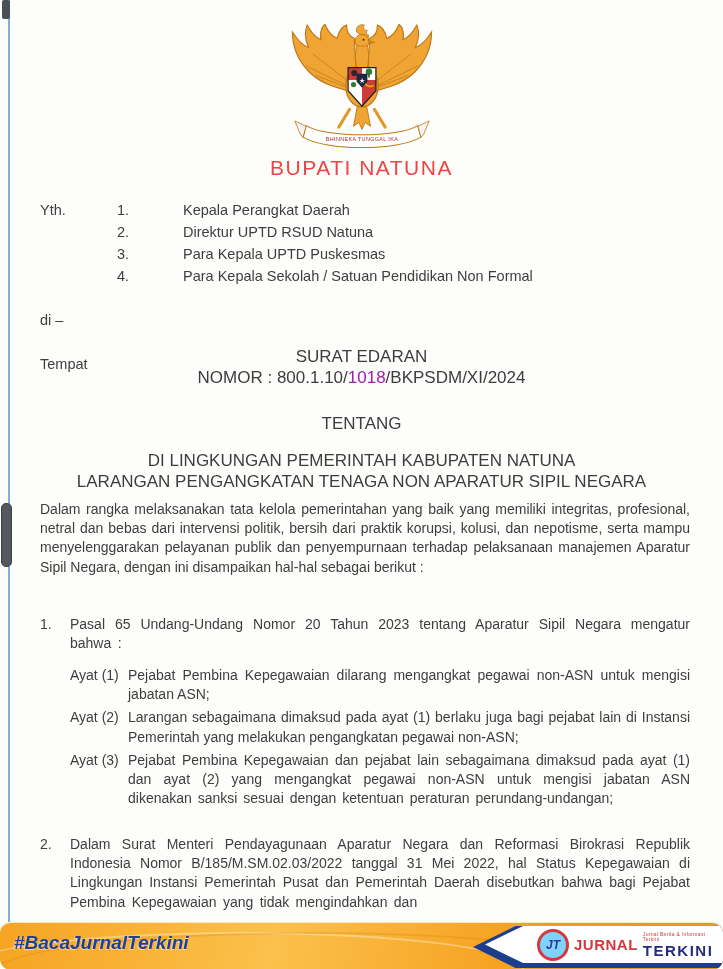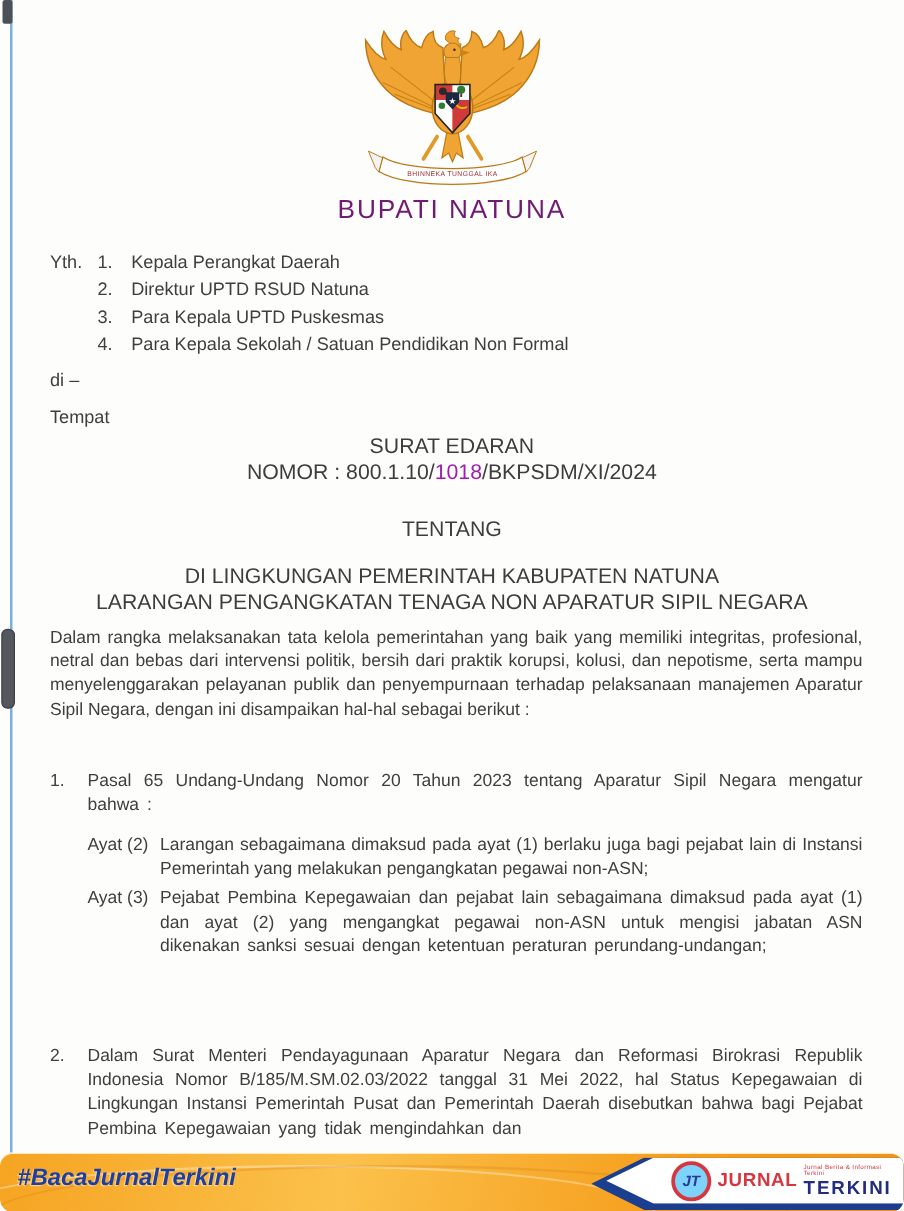--- a/index.html
+++ b/index.html
@@ -8,26 +8,26 @@
     background:#fdfdfc;color:#3e3e3e;
     font-family:"Liberation Sans", sans-serif;
   }
   
   .edge-line{position:absolute;left:8px;top:0;width:2px;height:922px;background:#79b0df;}
   .corner-mark{position:absolute;left:2px;top:0;width:8px;height:19px;background:#4b5056;border-radius:2px;}
   .scroll-thumb{position:absolute;left:1px;top:503px;width:9px;height:62px;background:#54585e;border-radius:5px;border:1px solid #3c4045;}
   
   .emblem{position:absolute;left:50%;top:24px;transform:translateX(-50%);width:170px;height:132px;}
   .authority{position:absolute;left:0;top:156px;width:100%;text-align:center;
-    font-size:21px;letter-spacing:1.5px;color:#701a75;}
+    font-size:21px;letter-spacing:1.5px;color:#ef4444;}
   
   .addr{position:absolute;left:40px;top:199px;font-size:14.5px;color:#3e3e3e;}
-  .addr-row{display:grid;grid-template-columns:38px 27px auto;line-height:22px;}
+  .addr-row{display:grid;grid-template-columns:38px 27px auto;line-height:22px;gap:39px;}
   .addr-row .sal{grid-column:1;}
-  .addr-loc{line-height:22px;margin-top:7px;}
+  .addr-loc{line-height:22px;margin-top:22px;}
   
   .heading{position:absolute;left:0;top:346px;width:100%;text-align:center;font-size:17px;color:#3d3d3d;}
   .heading .line{line-height:21px;}
   .hl-num{color:#a21caf;}
   .about{margin-top:25px;line-height:21px;}
   .subject{margin-top:16px;line-height:21px;}
   
   .para{position:absolute;left:40px;width:650px;font-size:14px;line-height:19.2px;
     text-align:justify;color:#3e3e3e;}
   .intro{top:500px;}
@@ -149,20 +149,24 @@
 
 <div class="para intro">Dalam rangka melaksanakan tata kelola pemerintahan yang baik yang memiliki integritas, profesional, netral dan bebas dari intervensi politik, bersih dari praktik korupsi, kolusi, dan nepotisme, serta mampu menyelenggarakan pelayanan publik dan penyempurnaan terhadap pelaksanaan manajemen Aparatur Sipil Negara, dengan ini disampaikan hal-hal sebagai berikut :</div>
 
 <div class="point p1">
   <span>1.</span>
   <span class="ptext">Pasal 65 Undang-Undang Nomor 20 Tahun 2023 tentang Aparatur Sipil Negara mengatur bahwa :</span>
 </div>
 
 <div class="clauses">
   <div class="clause">
+    <span>Ayat (1)</span>
+    <span class="ctext">Pejabat Pembina Kepegawaian dilarang mengangkat pegawai non-ASN untuk mengisi jabatan ASN;</span>
+  </div>
+  <div class="clause">
     <span>Ayat (2)</span>
     <span class="ctext">Larangan sebagaimana dimaksud pada ayat (1) berlaku juga bagi pejabat lain di Instansi Pemerintah yang melakukan pengangkatan pegawai non-ASN;</span>
   </div>
   <div class="clause">
     <span>Ayat (3)</span>
     <span class="ctext">Pejabat Pembina Kepegawaian dan pejabat lain sebagaimana dimaksud pada ayat (1) dan ayat (2) yang mengangkat pegawai non-ASN untuk mengisi jabatan ASN dikenakan sanksi sesuai dengan ketentuan peraturan perundang-undangan;</span>
   </div>
 </div>
 
 <div class="point p2">

